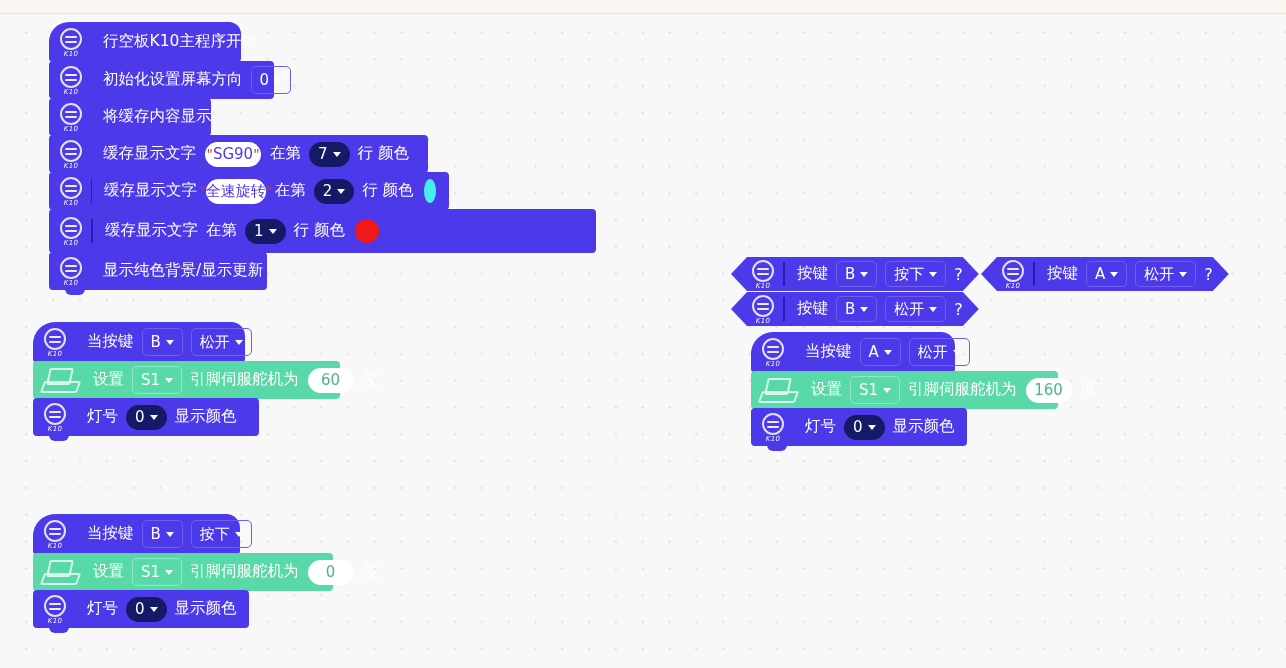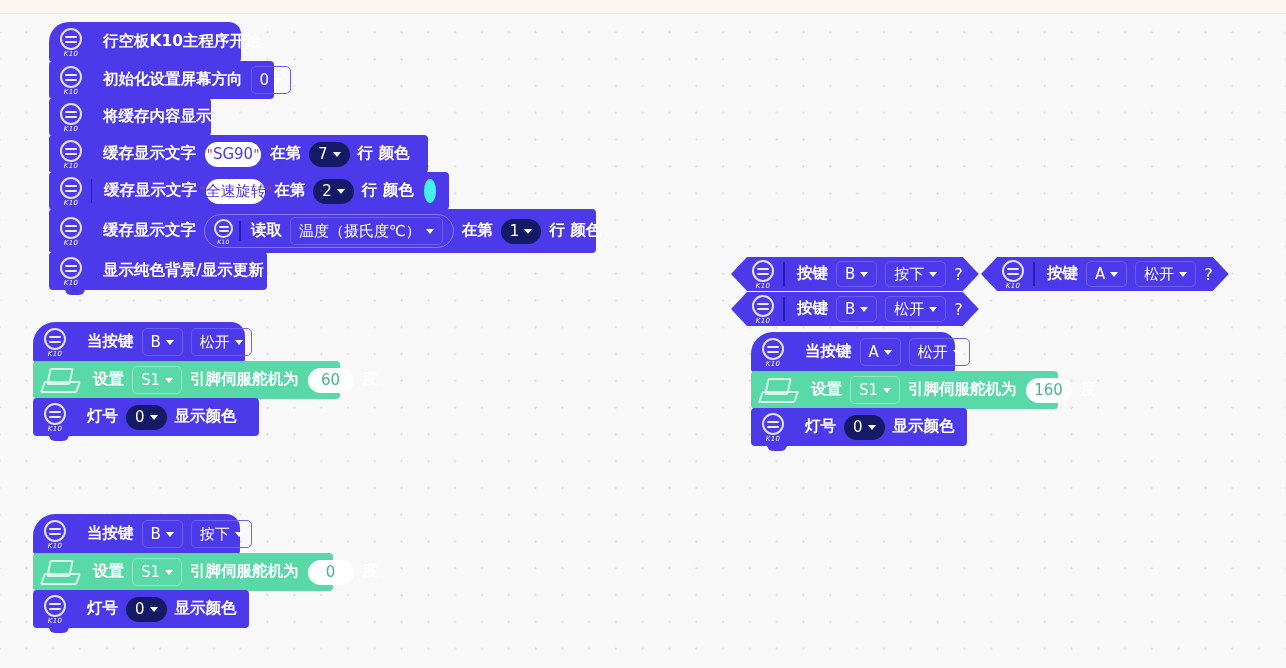--- a/index.html
+++ b/index.html
@@ -97,21 +97,21 @@
     position:absolute;left:1px;top:15px;width:33px;height:8px;
     border:2px solid rgba(255,255,255,.9);
     border-radius:2px;transform:skewX(-20deg);
   }
 
   .divider{
     width:2px;height:24px;background:#2a1bb5;margin-right:8px;
   }
   .blk.green .divider{background:#ffffff;opacity:.65;}
 
-  .txt{padding:0 4px;line-height:1;font-weight:bold;}
+  .txt{padding:0 4px;line-height:1;}
 
   
   .dd-out{
     display:inline-flex;align-items:center;gap:5px;
     height:26px;padding:0 8px;margin:0 4px;
     border:1px solid #6f5df2;border-radius:5px;
     background:transparent;color:#fff;font-size:15px;
   }
   .blk.green .dd-out{border-color:#8fe9c6;}
   
@@ -251,32 +251,20 @@
       <span class="swatch" style="background:#45efee;"></span>
     </div>
 
     <div class="blk purple sq notch-bottom" style="width:547px;height:44px;">
       <span class="k10">
           <span class="ring"></span>
           <span class="lbl">K10</span>
         </span>
       <span class="divider"></span>
       <span class="txt">缓存显示文字</span>
-      <span class="reporter">
-        <span class="k10">
-            <span class="ring"></span>
-            <span class="lbl">K10</span>
-          </span>
-        <span class="divider"></span>
-        <span class="txt">读取</span>
-        <span class="dd-out">
-          <span>温度（摄氏度℃）</span>
-          <span class="caret"></span>
-        </span>
-      </span>
       <span class="txt">在第</span>
       <span class="dd-navy">
         <span>1</span>
         <span class="caret"></span>
       </span>
       <span class="txt">行 颜色</span>
       <span class="swatch" style="background:#f01818;"></span>
     </div>
 
     <div class="blk purple last notch-bottom" style="width:218px;">

